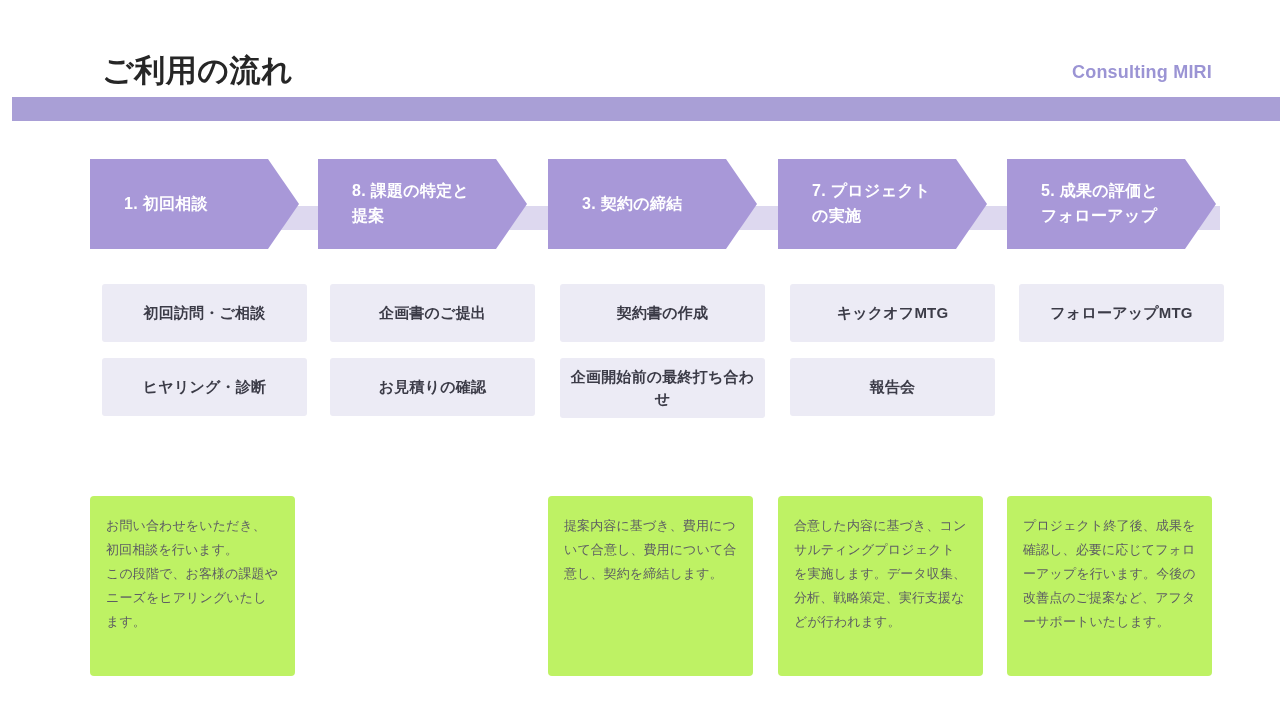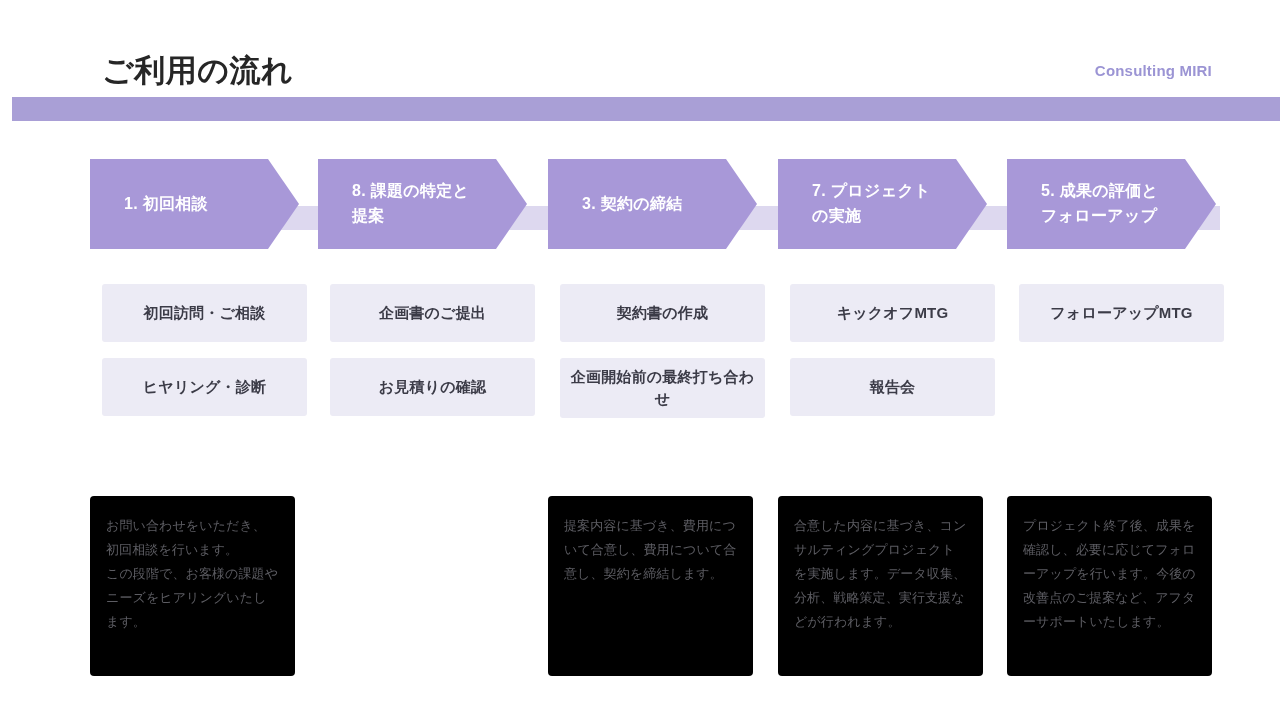--- a/index.html
+++ b/index.html
@@ -34,21 +34,21 @@
     font-weight: bold;
     color: #262626;
     letter-spacing: 0.5px;
     white-space: nowrap;
   }
 
   .brand {
     position: absolute;
     right: 68px;
     top: 38px;
-    font-size: 15px;
+    font-size: 18px;
     font-weight: bold;
     color: #9b94d4;
     letter-spacing: 0.2px;
     white-space: nowrap;
   }
 
   .header-rule {
     position: absolute;
     left: 0;
     top: 85px;
@@ -142,21 +142,21 @@
     white-space: pre-line;
   }
 
   
   .desc {
     position: absolute;
     left: 0;
     top: 396px;
     width: 205px;
     height: 180px;
-    background: #000000;
+    background: #bef264;
     border-radius: 4px;
     padding: 18px 16px 14px 16px;
     font-size: 13px;
     line-height: 1.85;
     color: #5d5d63;
     letter-spacing: 0.1px;
     white-space: pre-line;
     overflow: hidden;
   }
 </style>

